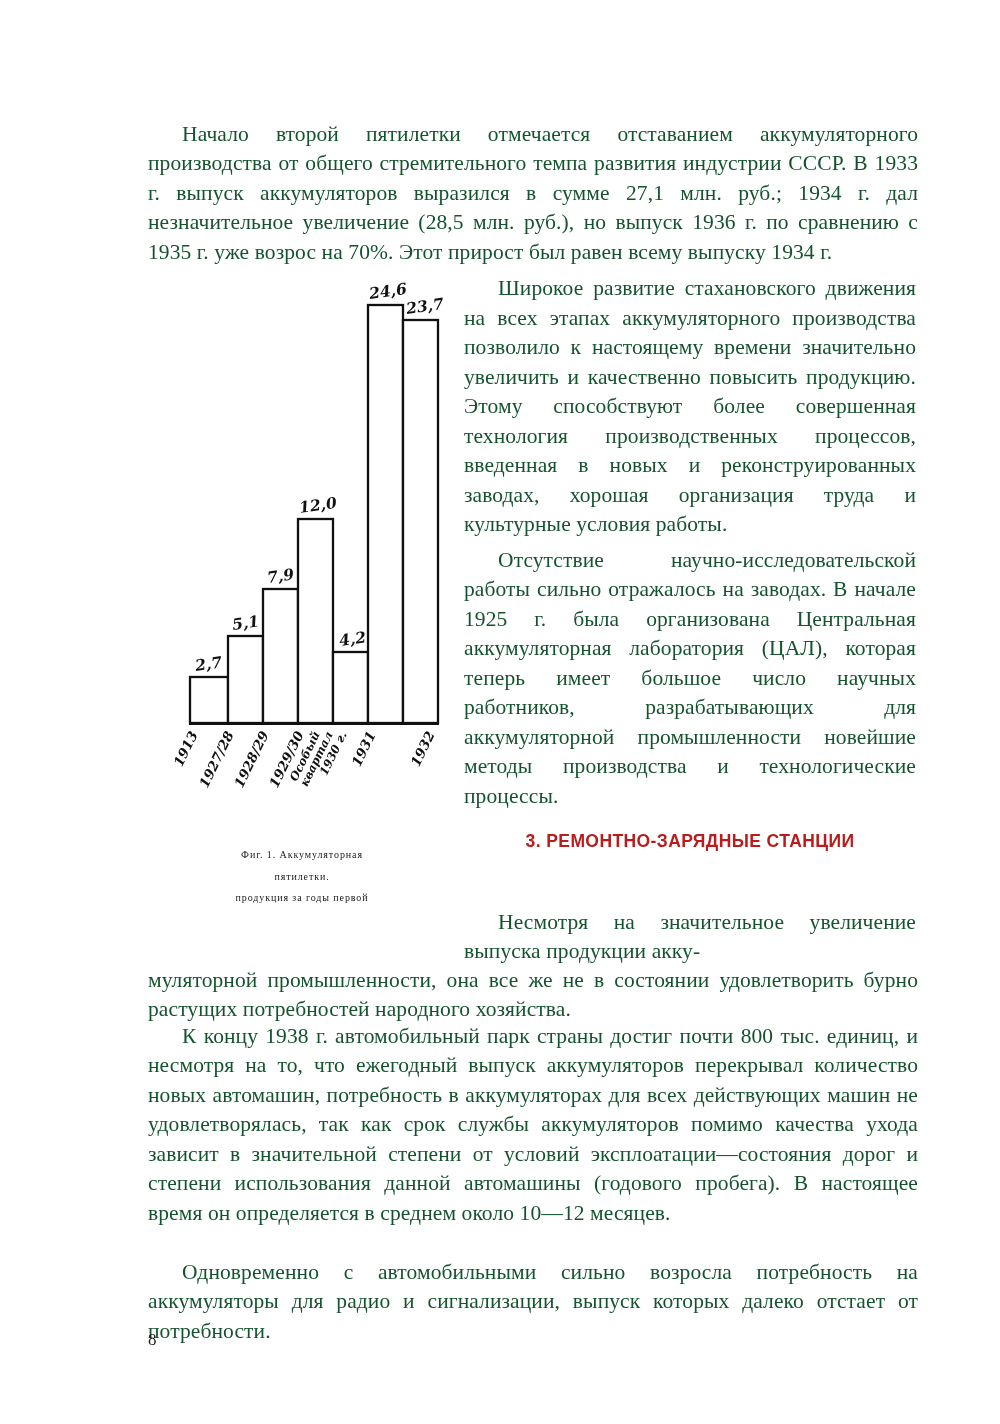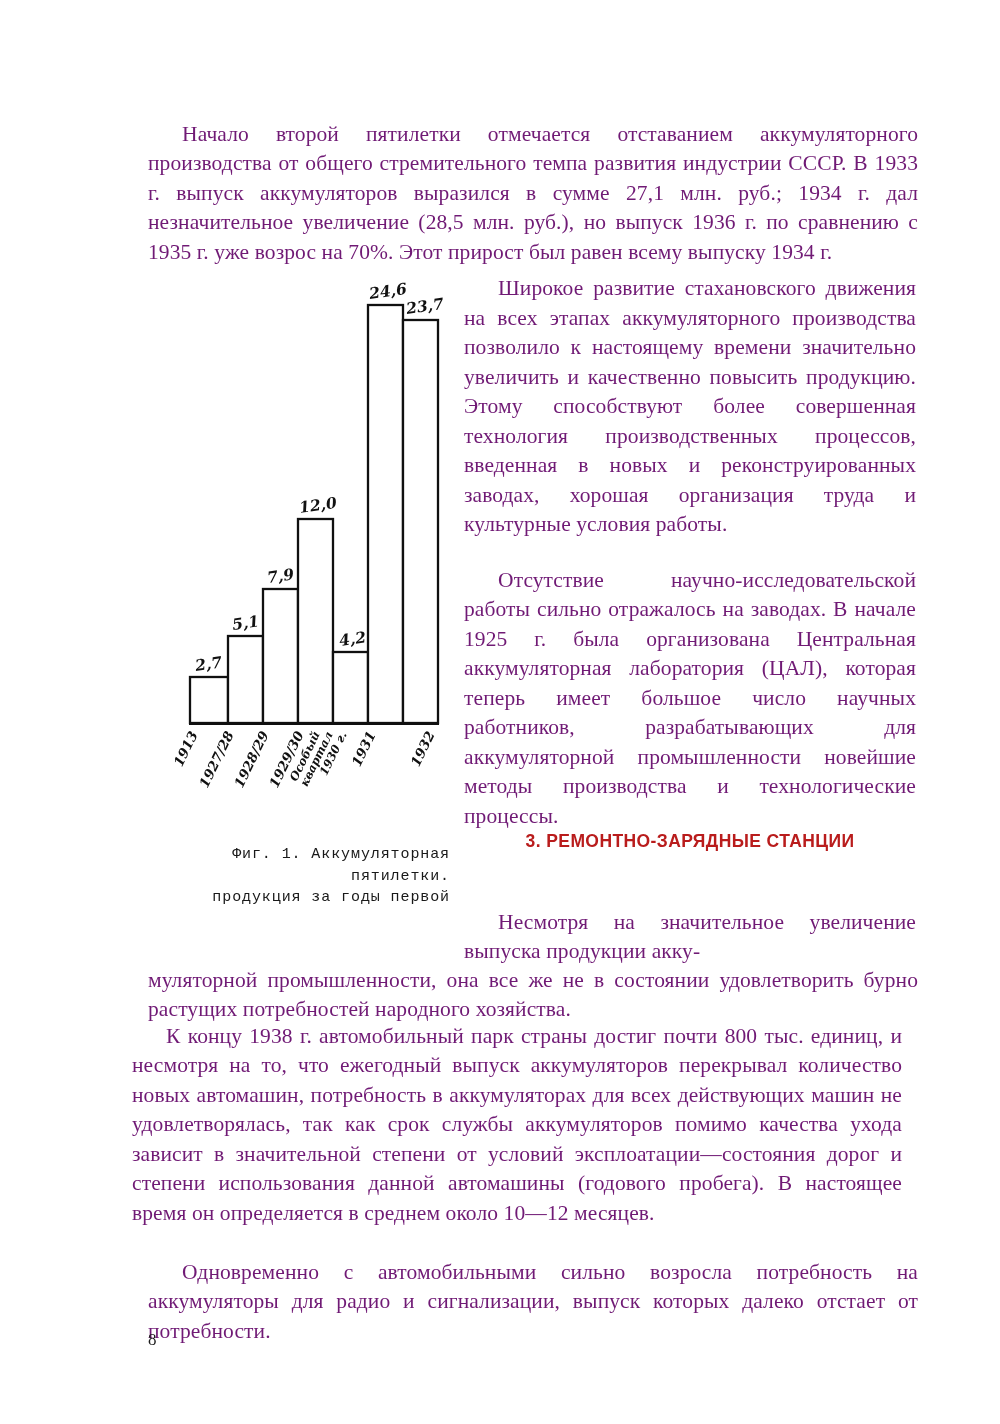--- a/index.html
+++ b/index.html
@@ -23,39 +23,39 @@
   }
 
   
   .para {
     position: absolute;
     text-align: justify;
     text-justify: inter-word;
     font-size: 21.5px;
     line-height: 29.5px;
     letter-spacing: 0.1px;
-    color: #701a75;
+    color: #14532d;
   }
   .para .ind { display: inline-block; width: 34px; }
 
   #intro-para {
     left: 148px;
     top: 98px;
     width: 770px;
   }
 
   #right-col-1 {
     left: 464px;
     top: 258px;
     width: 452px;
     margin-top: 16px;
   }
   #right-col-2 {
     left: 464px;
-    top: 544px;
+    top: 524px;
     width: 452px;
   }
 
   #section-heading {
     position: absolute;
     left: 464px;
     top: 830px;
     width: 452px;
     text-align: center;
     font-family: "Liberation Sans", "DejaVu Sans", sans-serif;
@@ -66,21 +66,21 @@
     color: #b91c1c;
   }
 
   #right-col-3 {
     left: 464px;
     top: 886px;
     width: 452px;
   }
 
   #body-para-1 { left: 148px; top: 944px;  width: 770px; }
-  #body-para-2 { left: 132px; top: 1000px; width: 770px; }
+  #body-para-2 { left: 148px; top: 1000px; width: 770px; }
   #body-para-3 { left: 148px; top: 1236px; width: 770px; }
 
   #page-number {
     position: absolute;
     left: 148px;
     top: 1330px;
     font-size: 17px;
     color: #1d1d1d;
   }
 
@@ -99,26 +99,25 @@
     width: 300px;
     height: 530px;
   }
   #chart-svg { display: block; }
 
   #figure-caption {
     position: absolute;
     left: 4px;
     top: 568px;
     width: 296px;
-    text-align: right;
-    font-size: 15px;
+    text-align: center;
+    font-size: 10px;
     line-height: 21.5px;
     letter-spacing: 0.9px;
     color: #191919;
-    font-family: Liberation Mono, monospace;
   }
 
   .bar-value {
     font-family: "DejaVu Serif", "Liberation Serif", serif;
     font-size: 15.5px;
     font-style: italic;
     font-weight: bold;
     fill: #111111;
   }
   .axis-label {

